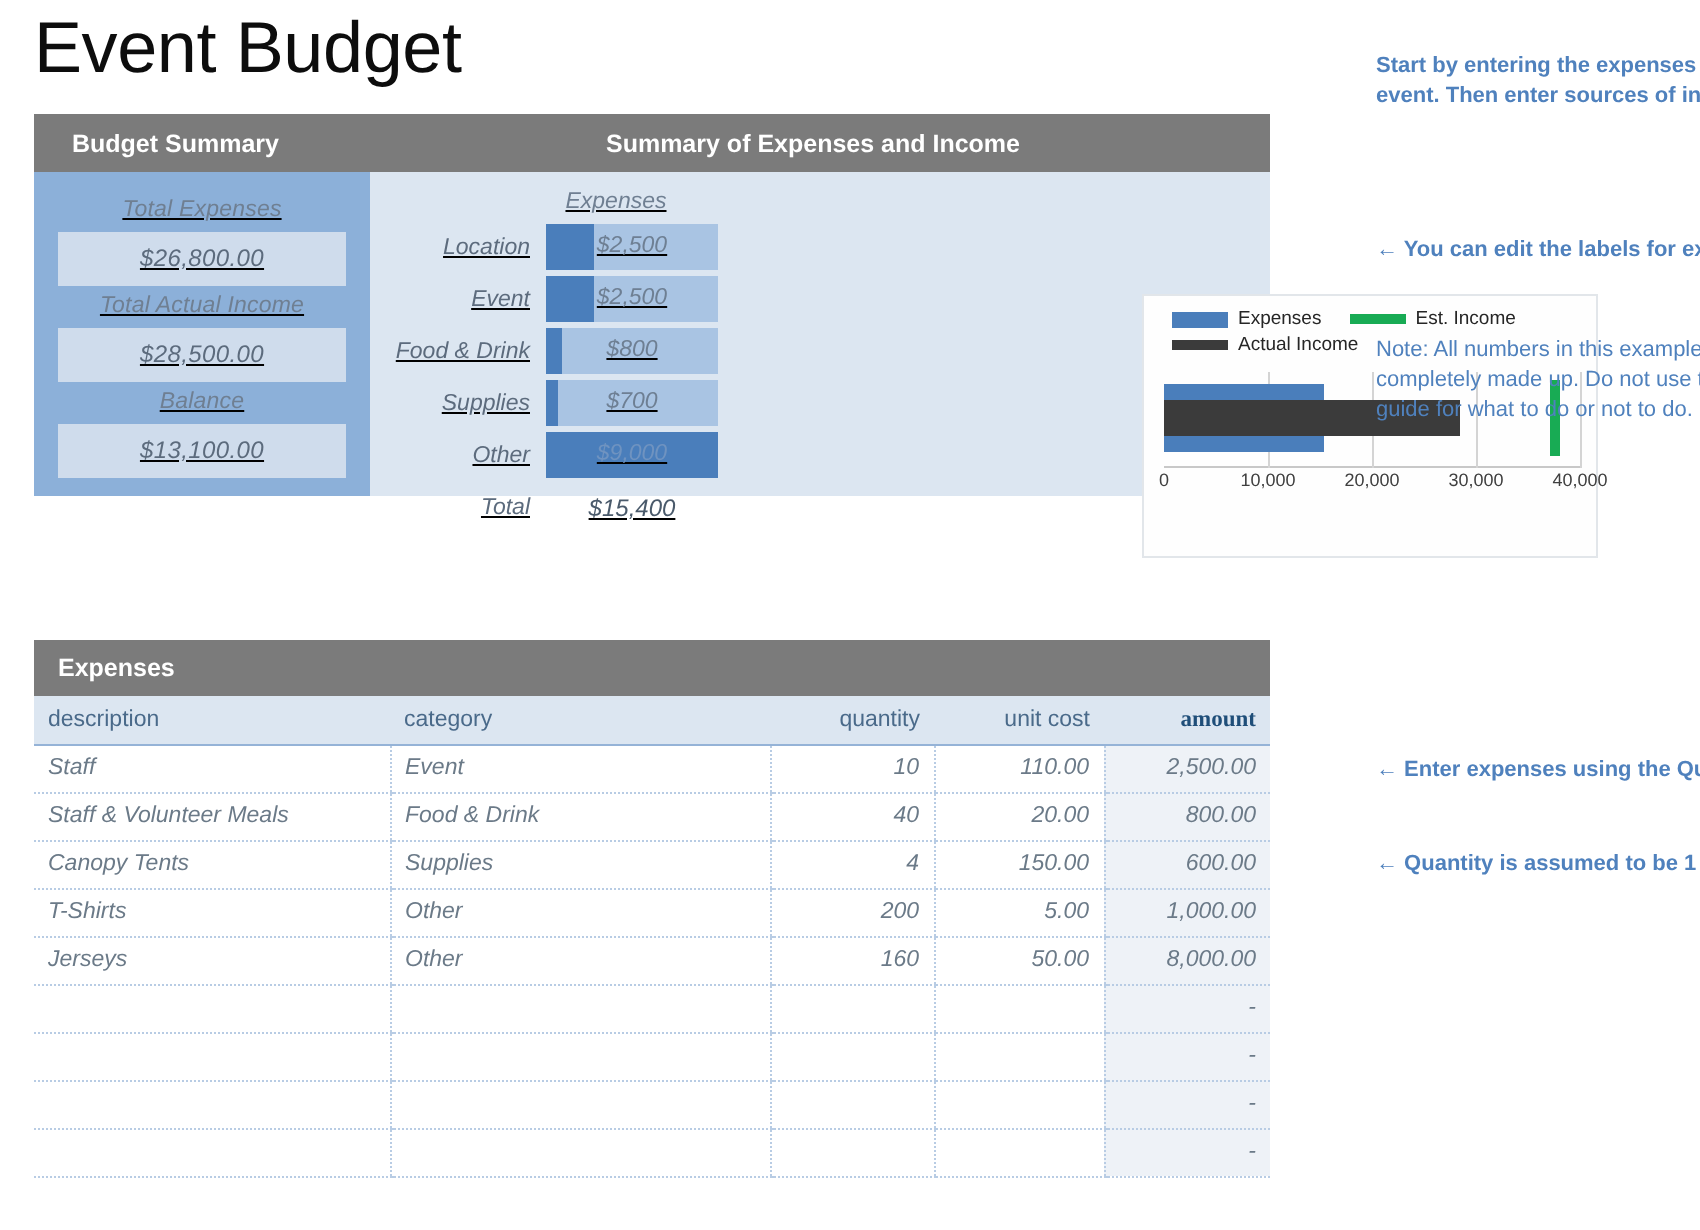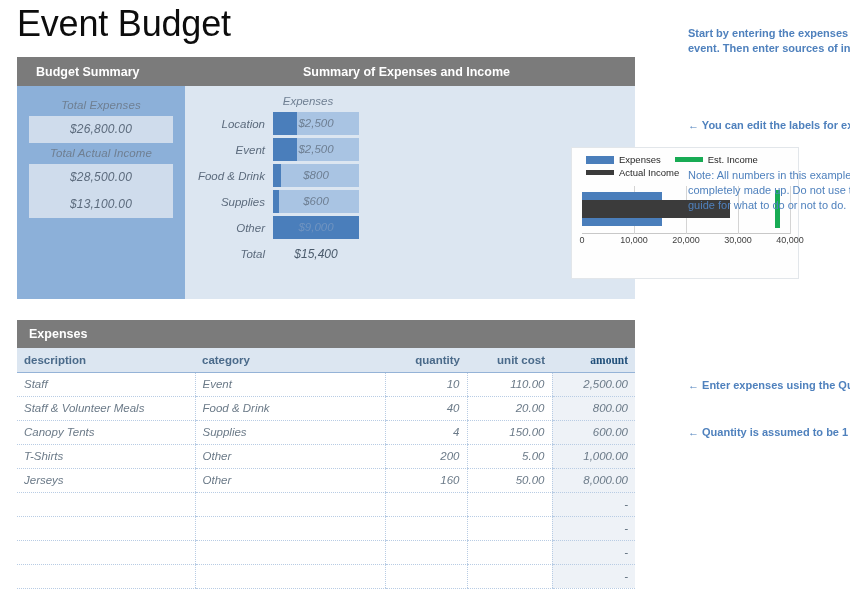--- a/index.html
+++ b/index.html
@@ -22,21 +22,21 @@
   
   .summary-wrap { position: absolute; left: 17px; top: 57px; width: 618px; height: 228px; }
   .summary-header { display: flex; height: 29px; background: #7b7b7b; }
   .sh-left, .sh-right {
     color: #fff; font-weight: bold; font-size: 12.5px;
     display: flex; align-items: center;
   }
   .sh-left { width: 168px; padding-left: 19px; }
   .sh-right { flex: 1; justify-content: center; padding-right: 7px; }
 
-  .summary-body { display: flex; height: 213px; }
+  .summary-body { display: flex; height: 162px; text-decoration: underline; }
 
   .sum-left {
     width: 168px; background: #8cb0d9; padding: 9px 12px 0 12px;
   }
   .sum-label {
     text-align: center; font-style: italic; font-size: 11.5px;
     color: #6f7f92; padding: 4px 0 5px 0; letter-spacing: .1px;
   }
   .sum-value {
     background: #cfdcec; color: #5c6b7d; font-style: italic;
@@ -113,21 +113,21 @@
     height: 28px; background: #7b7b7b; color: #fff;
     font-weight: bold; font-size: 12.5px;
     display: flex; align-items: center; padding-left: 12px;
   }
   table.exp { border-collapse: collapse; width: 618px; table-layout: fixed; }
   table.exp th, table.exp td {
     font-size: 11.5px; padding: 5px 7px; height: 24px;
   }
   table.exp thead th {
     background: #dce6f1; color: #4f6party; color: #4a6a8a;
-    font-weight: bold; text-align: left;
+    font-weight: normal; text-align: left;
     border-bottom: 1px solid #95b3d7;
   }
   table.exp thead th.c-amount { font-weight: bold; color: #1f4e79; font-family: Liberation Serif, serif; }
   table.exp tbody td {
     font-style: italic; color: #6b7a88;
     border-bottom: 1px dotted #b8cce4;
   }
   .c-desc { width: 178px; }
   .c-cat  { width: 190px; border-left: 1px dotted #b8cce4; }
   .c-qty  { width: 82px; text-align: right; border-left: 1px dotted #b8cce4; }
@@ -161,20 +161,21 @@
       <div class="sh-left">Budget Summary</div>
       <div class="sh-right">Summary of Expenses and Income</div>
     </div>
 
     <div class="summary-body">
       <div class="sum-left">
         <div class="sum-label">Total Expenses</div>
         <div class="sum-value">$26,800.00</div>
         <div class="sum-label">Total Actual Income</div>
         <div class="sum-value">$28,500.00</div>
+        <div class="sum-label">Balance</div>
         <div class="sum-value">$13,100.00</div>
       </div>
 
       <div class="sum-right">
         <div class="exp-table">
           <div class="exp-caption">Expenses</div>
           <div id="breakdown-rows">
               <div class="exp-row">
                 <span class="exp-name">Location</span>
                 <div class="bar-cell">
@@ -193,21 +194,21 @@
                 <span class="exp-name">Food &amp; Drink</span>
                 <div class="bar-cell">
                   <div class="bar-fill" style="width: 8.88889%;"></div>
                   <span class="bar-text">$800</span>
                 </div>
               </div>
               <div class="exp-row">
                 <span class="exp-name">Supplies</span>
                 <div class="bar-cell">
                   <div class="bar-fill" style="width: 6.66667%;"></div>
-                  <span class="bar-text">$600</span>
+                  <span class="bar-text">$700</span>
                 </div>
               </div>
               <div class="exp-row">
                 <span class="exp-name">Other</span>
                 <div class="bar-cell">
                   <div class="bar-fill" style="width: 100%;"></div>
                   <span class="bar-text" style="color: rgb(111, 147, 192);">$9,000</span>
                 </div>
               </div>
             </div>

